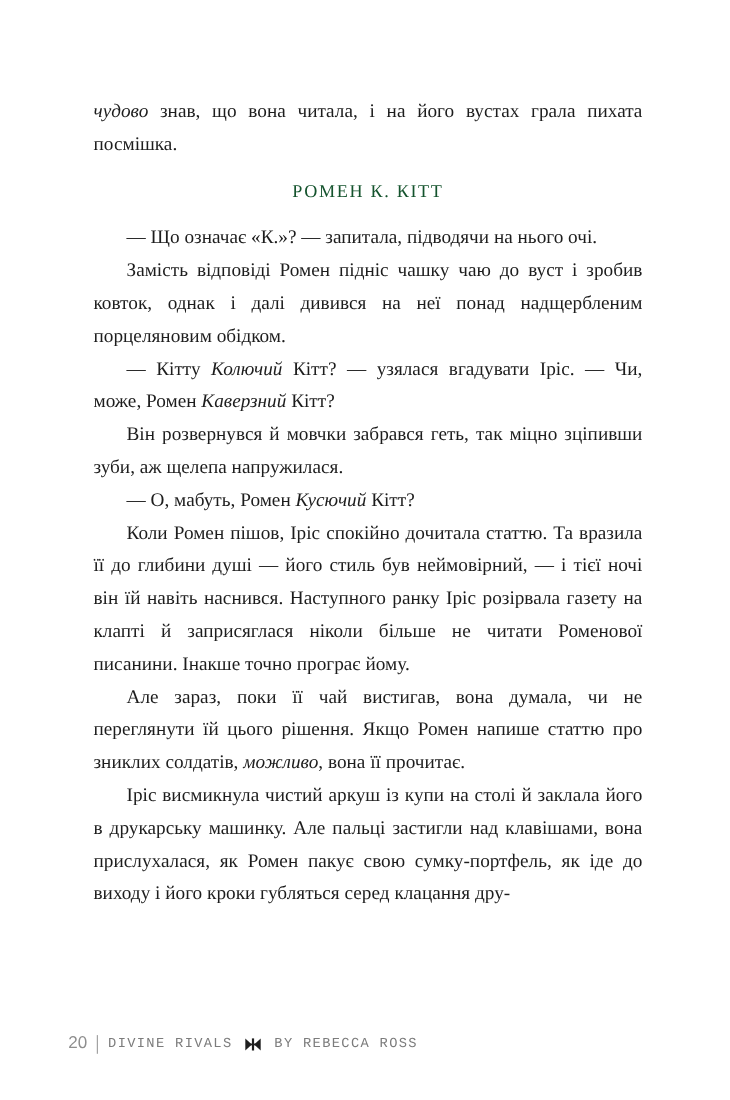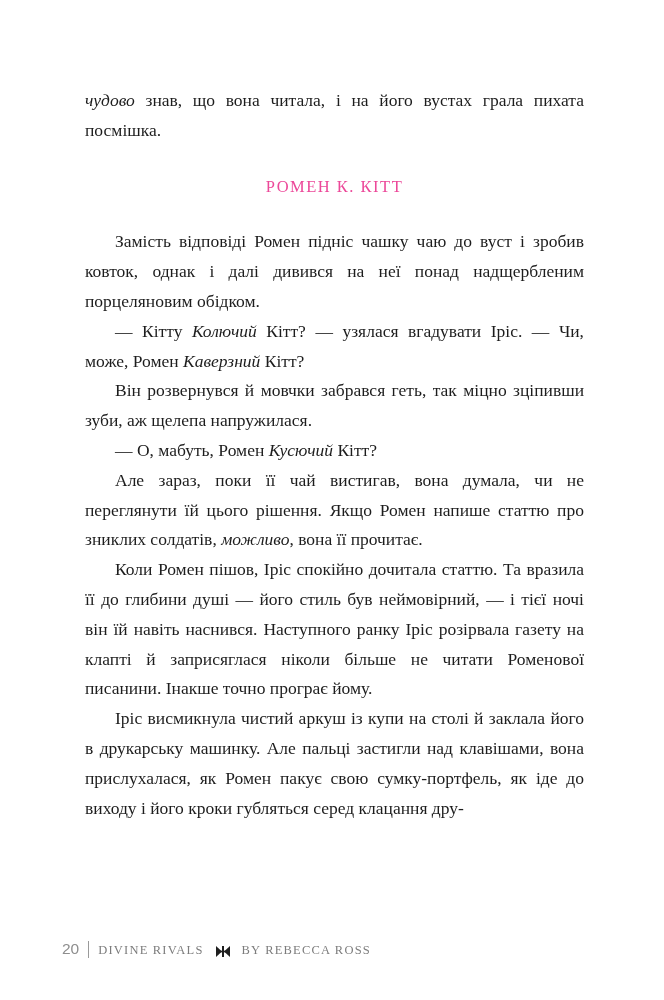--- a/index.html
+++ b/index.html
@@ -20,72 +20,73 @@
   }
   .page-text p {
     margin: 0;
     font-size: 17.5px;
     line-height: 29.8px;
     text-align: justify;
     text-justify: inter-word;
   }
   .page-text p.indent { text-indent: 30px; }
   .page-text h2 {
-    margin: 26px 0;
+    margin: 13px 0;
     font-size: 16.5px;
     font-weight: normal;
     text-align: center;
     letter-spacing: 1.5px;
     line-height: 29.8px;
-    color: #ec4899;
+    color: #14532d;
   }
   .page-text em { }
   .footer {
     position: absolute;
     left: 62px;
     bottom: 42px;
     display: flex;
-    align-items: flex-end;
+    align-items: center;
     gap: 9px;
   }
   .footer .pagenum {
     font-family: "Liberation Sans", sans-serif;
     font-size: 15.5px;
     color: #8e8e8e;
   }
   .footer .separator {
     width: 1px;
     height: 17px;
     background: #9a9a9a;
   }
   .footer .book-title,
   .footer .author {
-    font-family: Liberation Serif, serif;
+    font-family: Liberation Mono, monospace;
     font-size: 12.5px;
     letter-spacing: 1.2px;
     color: #7c7c7c;
   }
   .footer .ornament {
     display: inline-flex;
     align-items: center;
     margin: 0 2px;
   }
 </style>
 </head>
 <body>
 
 <div class="page-text">
     <p><em>чудово</em><span> знав, що вона читала, і на його вустах грала пихата посмішка.</span></p>
     <h2><span>РОМЕН К. КІТТ</span></h2>
+    <p class="indent"><span>— Що означає «К.»? — запитала, підводячи на нього очі.</span></p>
     <p class="indent"><span>Замість відповіді Ромен підніс чашку чаю до вуст і зробив ковток, однак і далі дивився на неї понад надщербленим порцеляновим обідком.</span></p>
     <p class="indent"><span>— Кітту </span><em>Колючий</em><span> Кітт? — узялася вгадувати Іріс. — Чи, може, Ромен </span><em>Каверзний</em><span> Кітт?</span></p>
     <p class="indent"><span>Він розвернувся й мовчки забрався геть, так міцно зціпивши зуби, аж щелепа напружилася.</span></p>
     <p class="indent"><span>— О, мабуть, Ромен </span><em>Кусючий</em><span> Кітт?</span></p>
+    <p class="indent"><span>Коли Ромен пішов, Іріс спокійно дочитала статтю. Та вразила її до глибини душі — його стиль був неймовірний, — і тієї ночі він їй навіть наснився. Наступного ранку Іріс розірвала газету на клапті й заприсяглася ніколи більше не читати Роменової писанини. Інакше точно програє йому.</span></p>
     <p class="indent"><span>Але зараз, поки її чай вистигав, вона думала, чи не переглянути їй цього рішення. Якщо Ромен напише статтю про зниклих солдатів, </span><em>можливо</em><span>, вона її прочитає.</span></p>
-    <p class="indent"><span>Коли Ромен пішов, Іріс спокійно дочитала статтю. Та вразила її до глибини душі — його стиль був неймовірний, — і тієї ночі він їй навіть наснився. Наступного ранку Іріс розірвала газету на клапті й заприсяглася ніколи більше не читати Роменової писанини. Інакше точно програє йому.</span></p>
     <p class="indent"><span>Іріс висмикнула чистий аркуш із купи на столі й заклала його в друкарську машинку. Але пальці застигли над клавішами, вона прислухалася, як Ромен пакує свою сумку-портфель, як іде до виходу і його кроки губляться серед клацання дру-</span></p>
   </div>
 
 <div class="footer">
   <span class="pagenum">20</span>
   <span class="separator"></span>
   <span class="book-title">DIVINE RIVALS</span>
   <span class="ornament">
     <svg width="16" height="13" viewBox="0 0 16 13" xmlns="http://www.w3.org/2000/svg">
       <path d="M1 1 L7 6.5 L1 12 Z" fill="#1f1f1f"></path>

